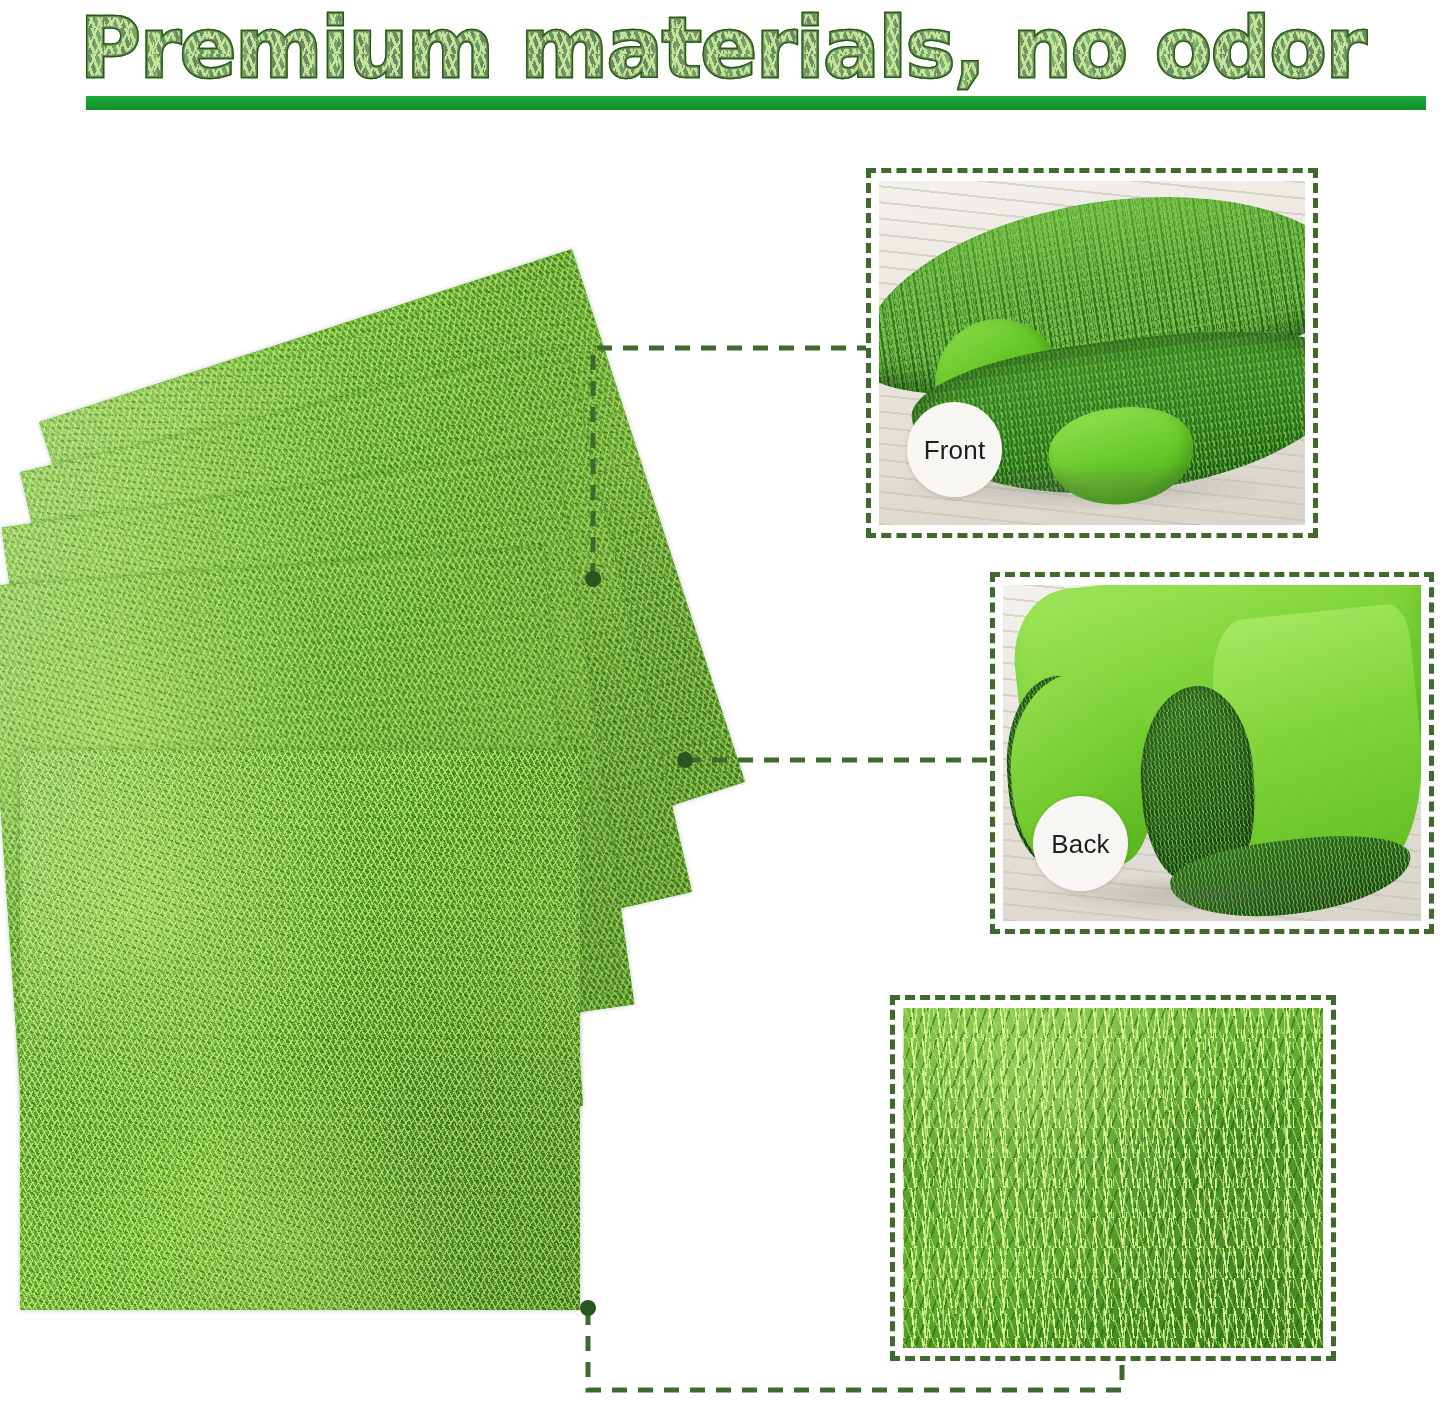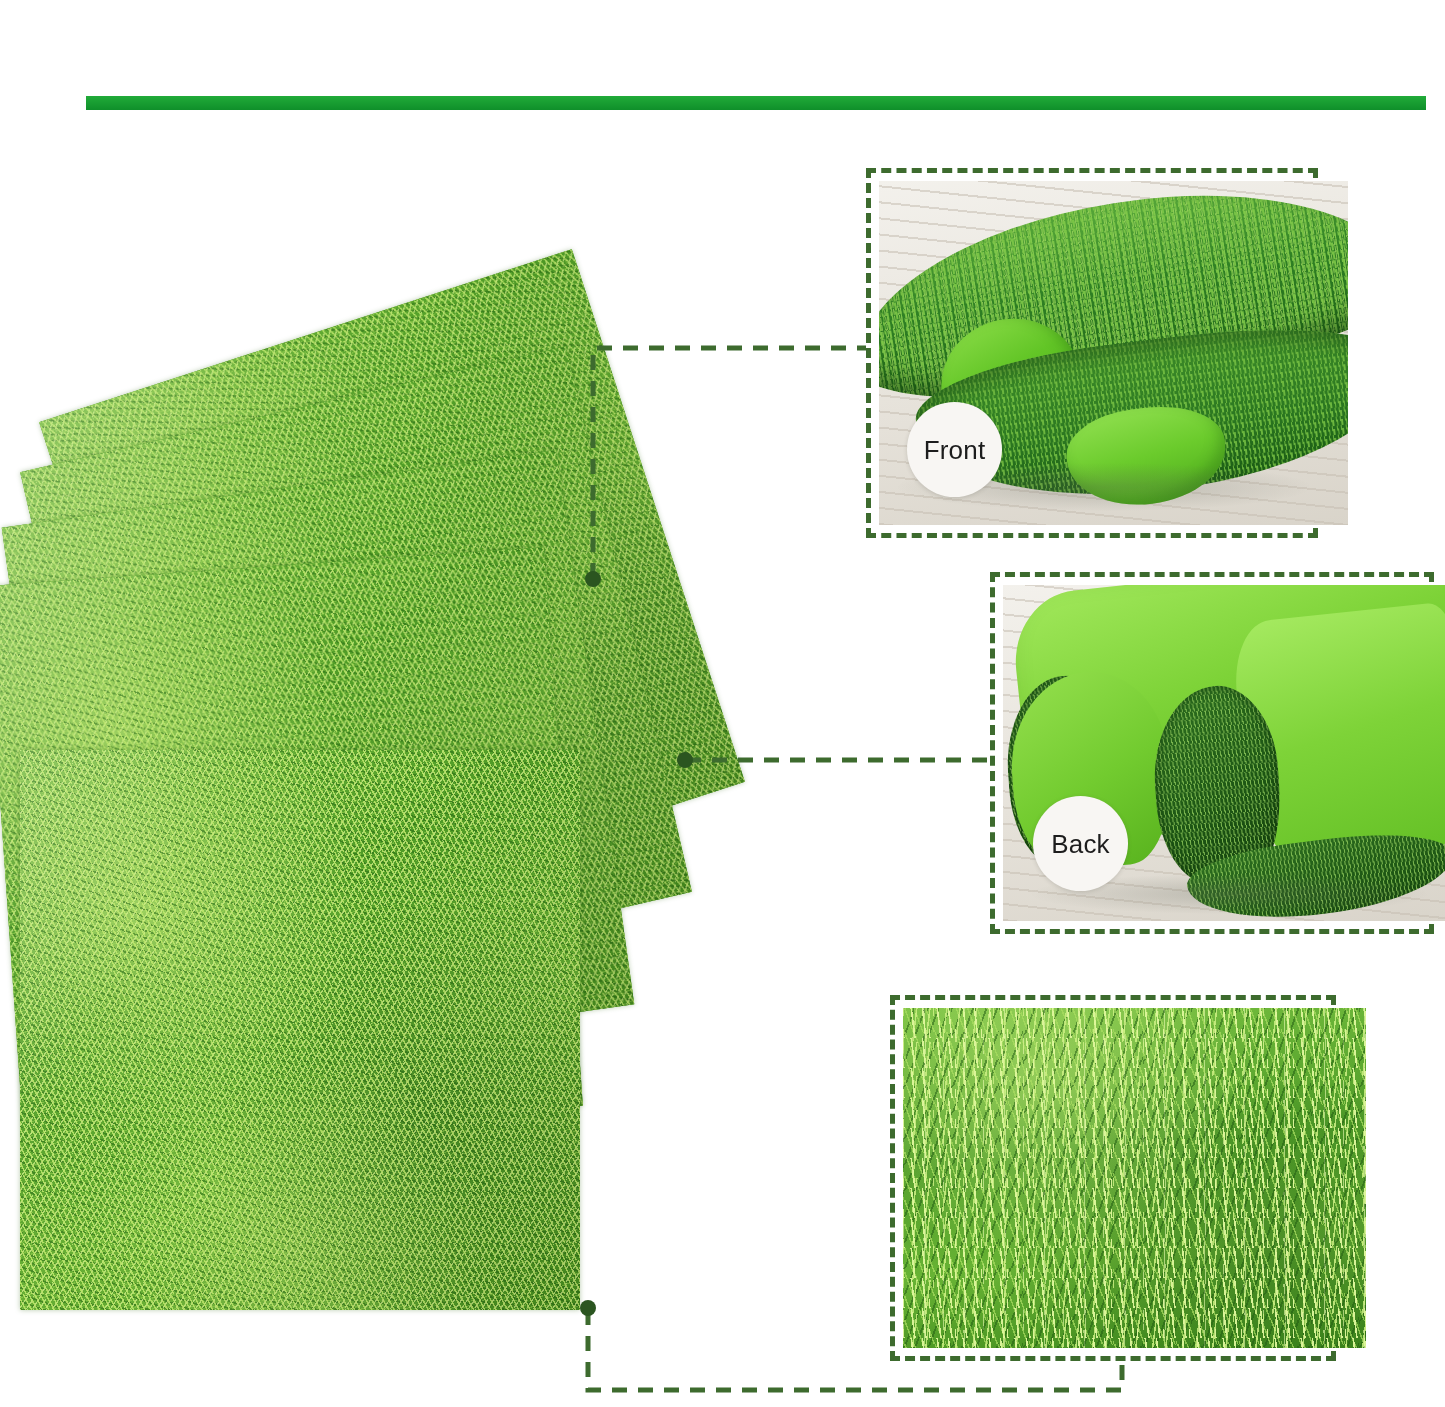--- a/index.html
+++ b/index.html
@@ -146,21 +146,20 @@
     background: #ffffff;
     padding: 8px;
     box-sizing: border-box;
     z-index: 9;
   }
   .panel-photo {
     position: relative;
     width: 100%;
     height: 100%;
     overflow: hidden;
-    padding-left: 43px;
   }
   #panel-front  { left: 866px;  top: 168px;  width: 452px; height: 370px; }
   #panel-back   { left: 990px;  top: 572px;  width: 444px; height: 362px; }
   #panel-closeup{ left: 890px;  top: 995px;  width: 446px; height: 366px; }
 
   
   .floor-bg {
     position: absolute;
     inset: 0;
     background-color: #eceae4;
@@ -382,20 +381,21 @@
   }
   #badge-front { left: 28px; bottom: 28px; }
   #badge-back  { left: 30px; bottom: 30px; }
 </style>
 </head>
 <body>
 
 <div id="page">
 
   <div id="title-block">
+    <div id="headline">Premium materials, no odor</div>
     <div id="headline-underline"></div>
   </div>
 
   <div id="product-stack">
     <div class="mat" id="mat-1"></div>
     <div class="mat" id="mat-2"></div>
     <div class="mat" id="mat-3"></div>
     <div class="mat" id="mat-4"></div>
     <div class="mat" id="mat-5"></div>
   </div>

